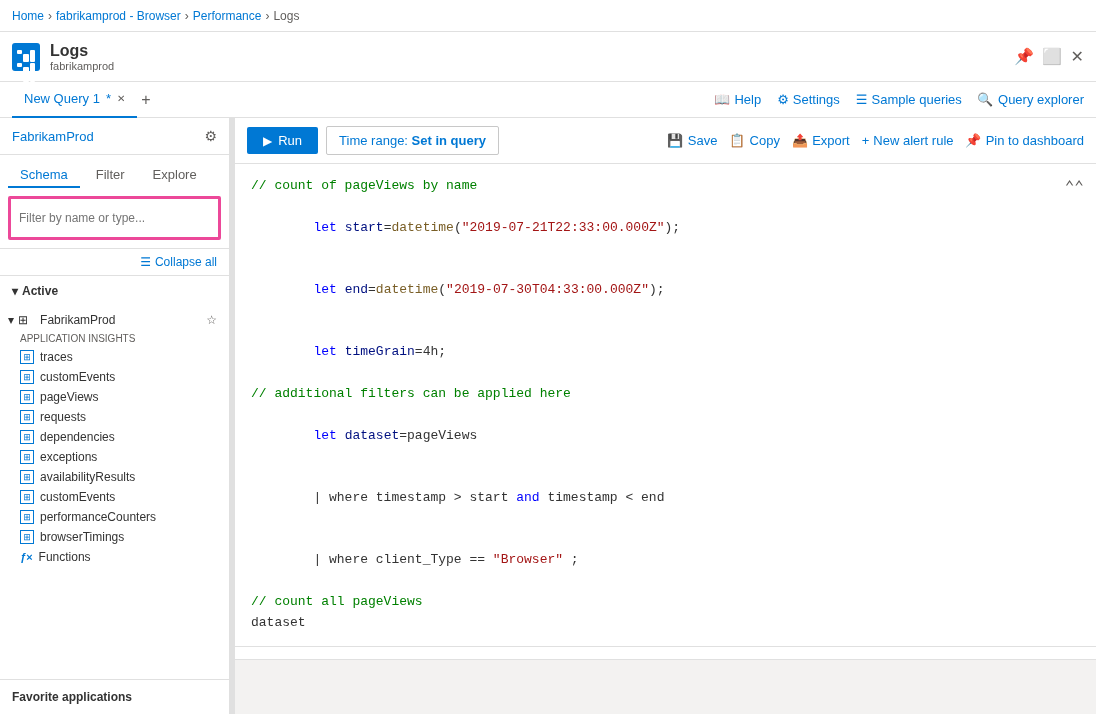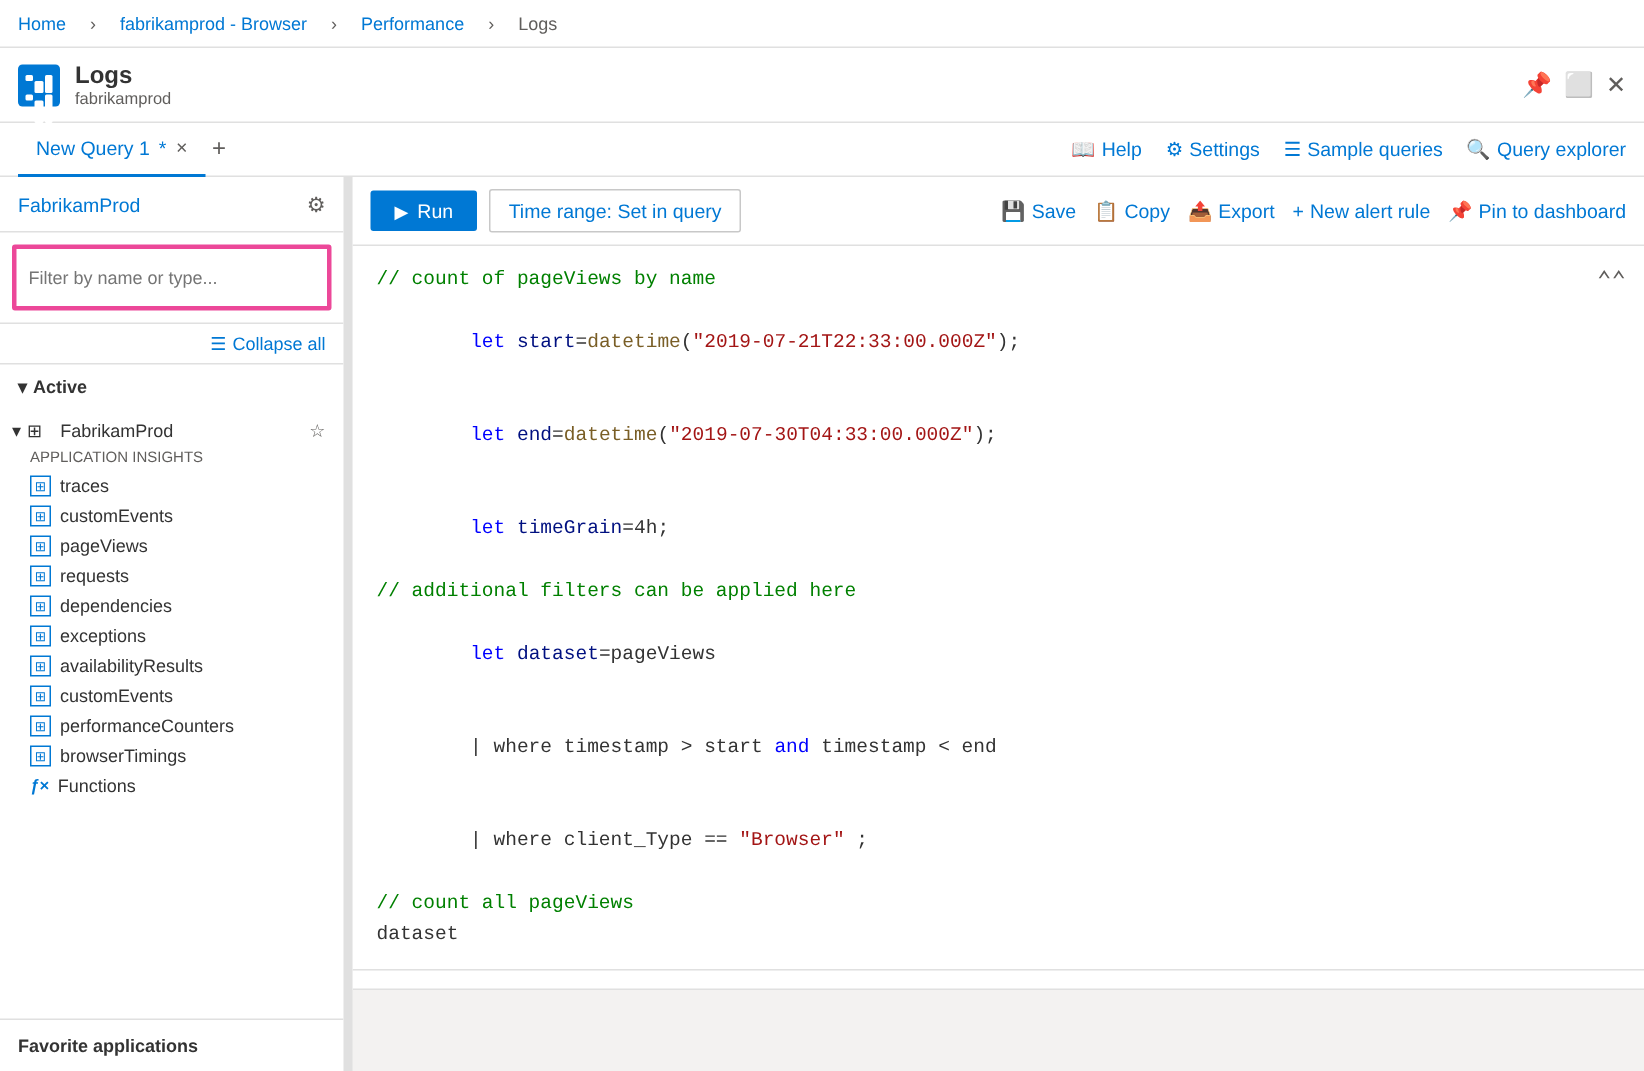--- a/index.html
+++ b/index.html
@@ -1,20 +1,20 @@
 <!DOCTYPE html>
 <html><head>
   <meta charset="utf-8">
   <style>
     * { box-sizing: border-box; margin: 0; padding: 0; }
     body { font-family: 'Segoe UI', Arial, sans-serif; font-size: 13px; background: #f3f2f1; color: #333; overflow: hidden; width: 1096px; height: 714px; }
 
     
     .top-bar { display: flex; align-items: center; justify-content: space-between; background: #fff; border-bottom: 1px solid #e0e0e0; padding: 0 12px; height: 32px; }
-    .breadcrumb { display: flex; align-items: center; gap: 16px; font-size: 12px; color: #605e5c; }
+    .breadcrumb { display: flex; align-items: center; gap: 4px; font-size: 12px; color: #605e5c; }
     .breadcrumb a { color: #0078d4; text-decoration: none; }
     .breadcrumb .sep { color: #605e5c; }
 
     
     .app-title-bar { display: flex; align-items: center; justify-content: space-between; background: #fff; border-bottom: 1px solid #e0e0e0; padding: 8px 12px; height: 50px; }
     .app-title-left { display: flex; align-items: center; gap: 10px; }
     .app-logo { width: 28px; height: 28px; background: #0078d4; border-radius: 3px; display: flex; align-items: center; justify-content: center; }
     .app-logo-inner { width: 18px; height: 14px; display: grid; grid-template-columns: 1fr 1fr 1fr; grid-template-rows: 1fr 1fr 1fr; gap: 1px; }
     .app-logo-bar { background: #fff; border-radius: 1px; }
     .app-title-text h2 { font-size: 16px; font-weight: 600; color: #333; }
@@ -150,20 +150,25 @@
   </div>
 </div>
 
 <div class="main">
 
   <div class="sidebar">
     <div class="sidebar-header">
       <span class="resource-name">FabrikamProd</span>
       <span class="filter-icon">⚙</span>
     </div>
+    <div class="schema-tabs">
+      <span class="schema-tab active">Schema</span>
+      <span class="schema-tab">Filter</span>
+      <span class="schema-tab">Explore</span>
+    </div>
     <div class="sidebar-search">
       <input type="text" placeholder="Filter by name or type..." style="">
     </div>
     <div class="collapse-all">
       <span>☰</span>
       <span>Collapse all</span>
     </div>
     <div class="active-section">
       <span>▾</span>
       <span>Active</span>
@@ -236,21 +241,21 @@
 
   <div class="query-area">
 
     <div class="query-toolbar">
       <button class="run-btn">
         <span class="play-icon">▶</span>
         <span>Run</span>
       </button>
       <button class="time-range-btn">
         <span>Time range:</span>
-        <span style="color:#0078d4;font-weight:400;">Set in query</span>
+        <span style="color:#0078d4;font-weight:700;">Set in query</span>
       </button>
       <div class="toolbar-right">
         <button class="toolbar-btn">
           <span>💾</span>
           <span>Save</span>
         </button>
         <button class="toolbar-btn">
           <span>📋</span>
           <span>Copy</span>
         </button>

